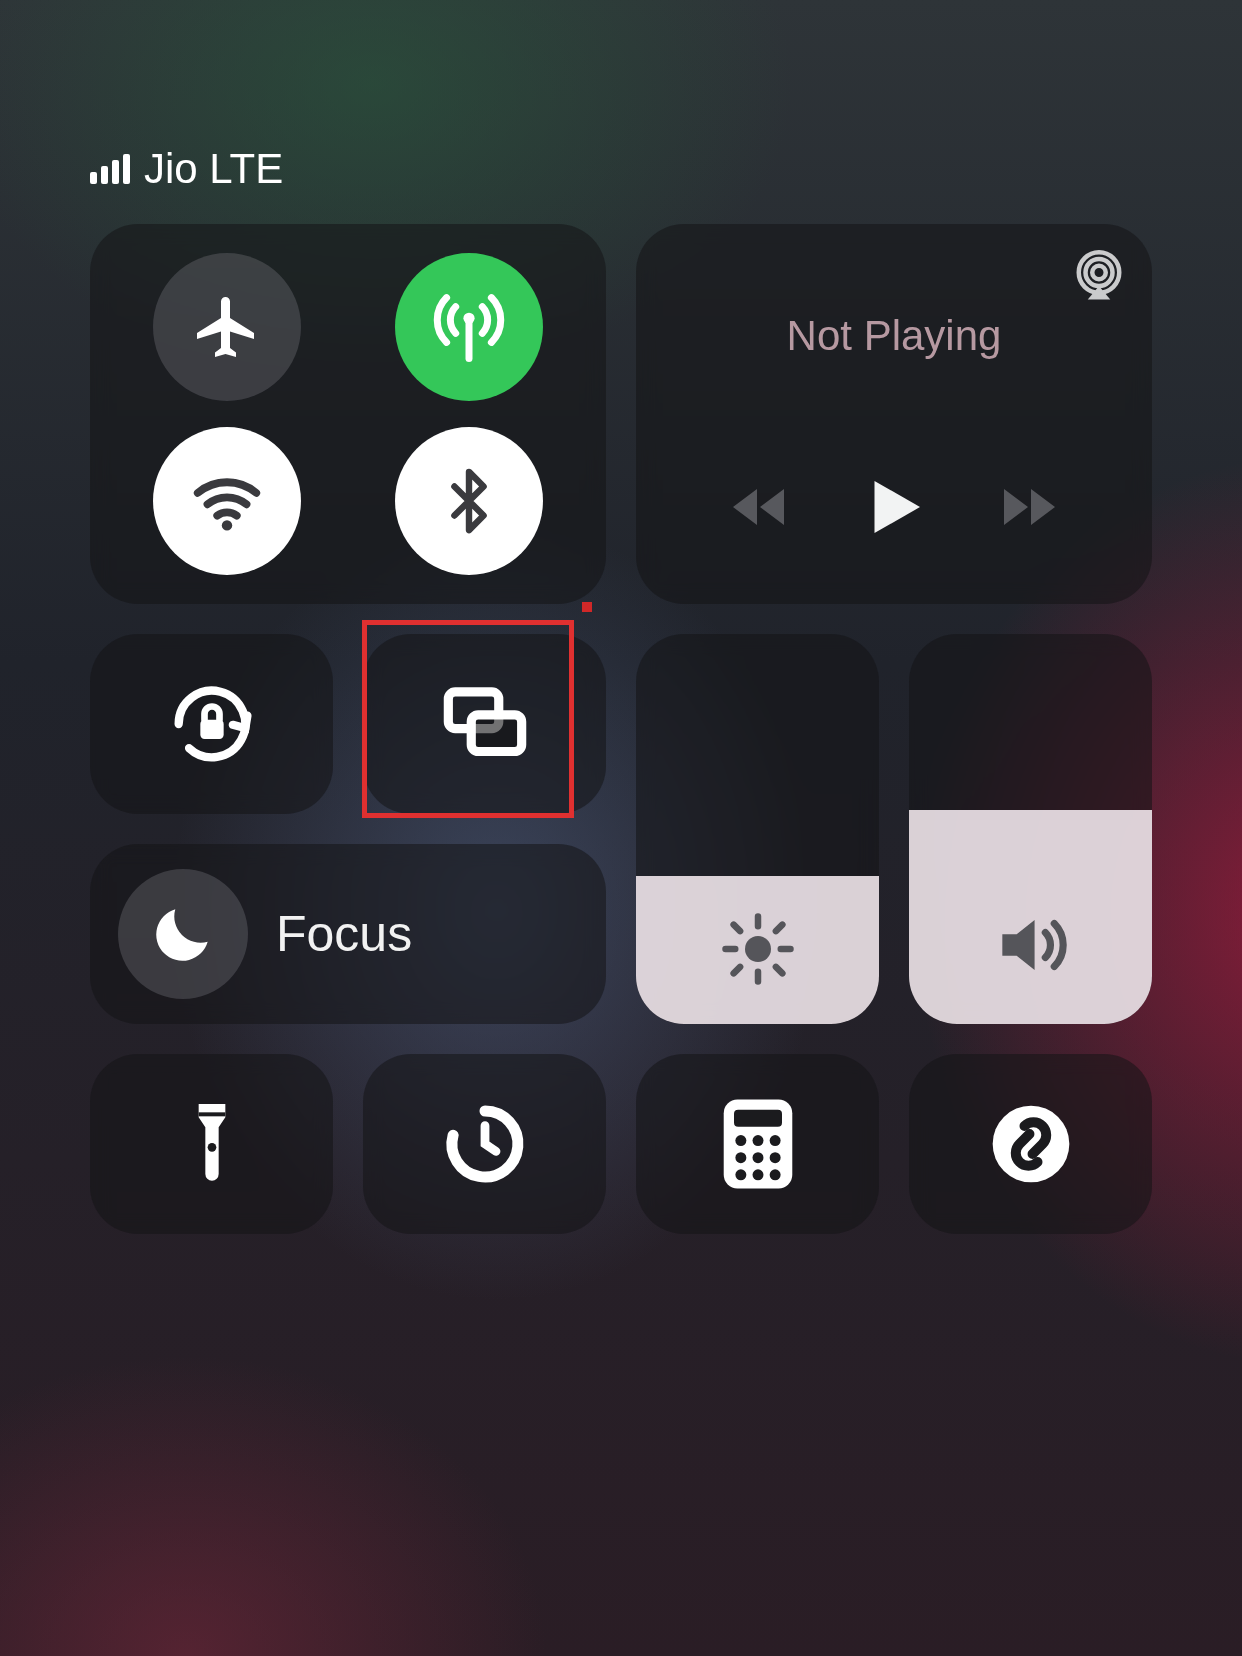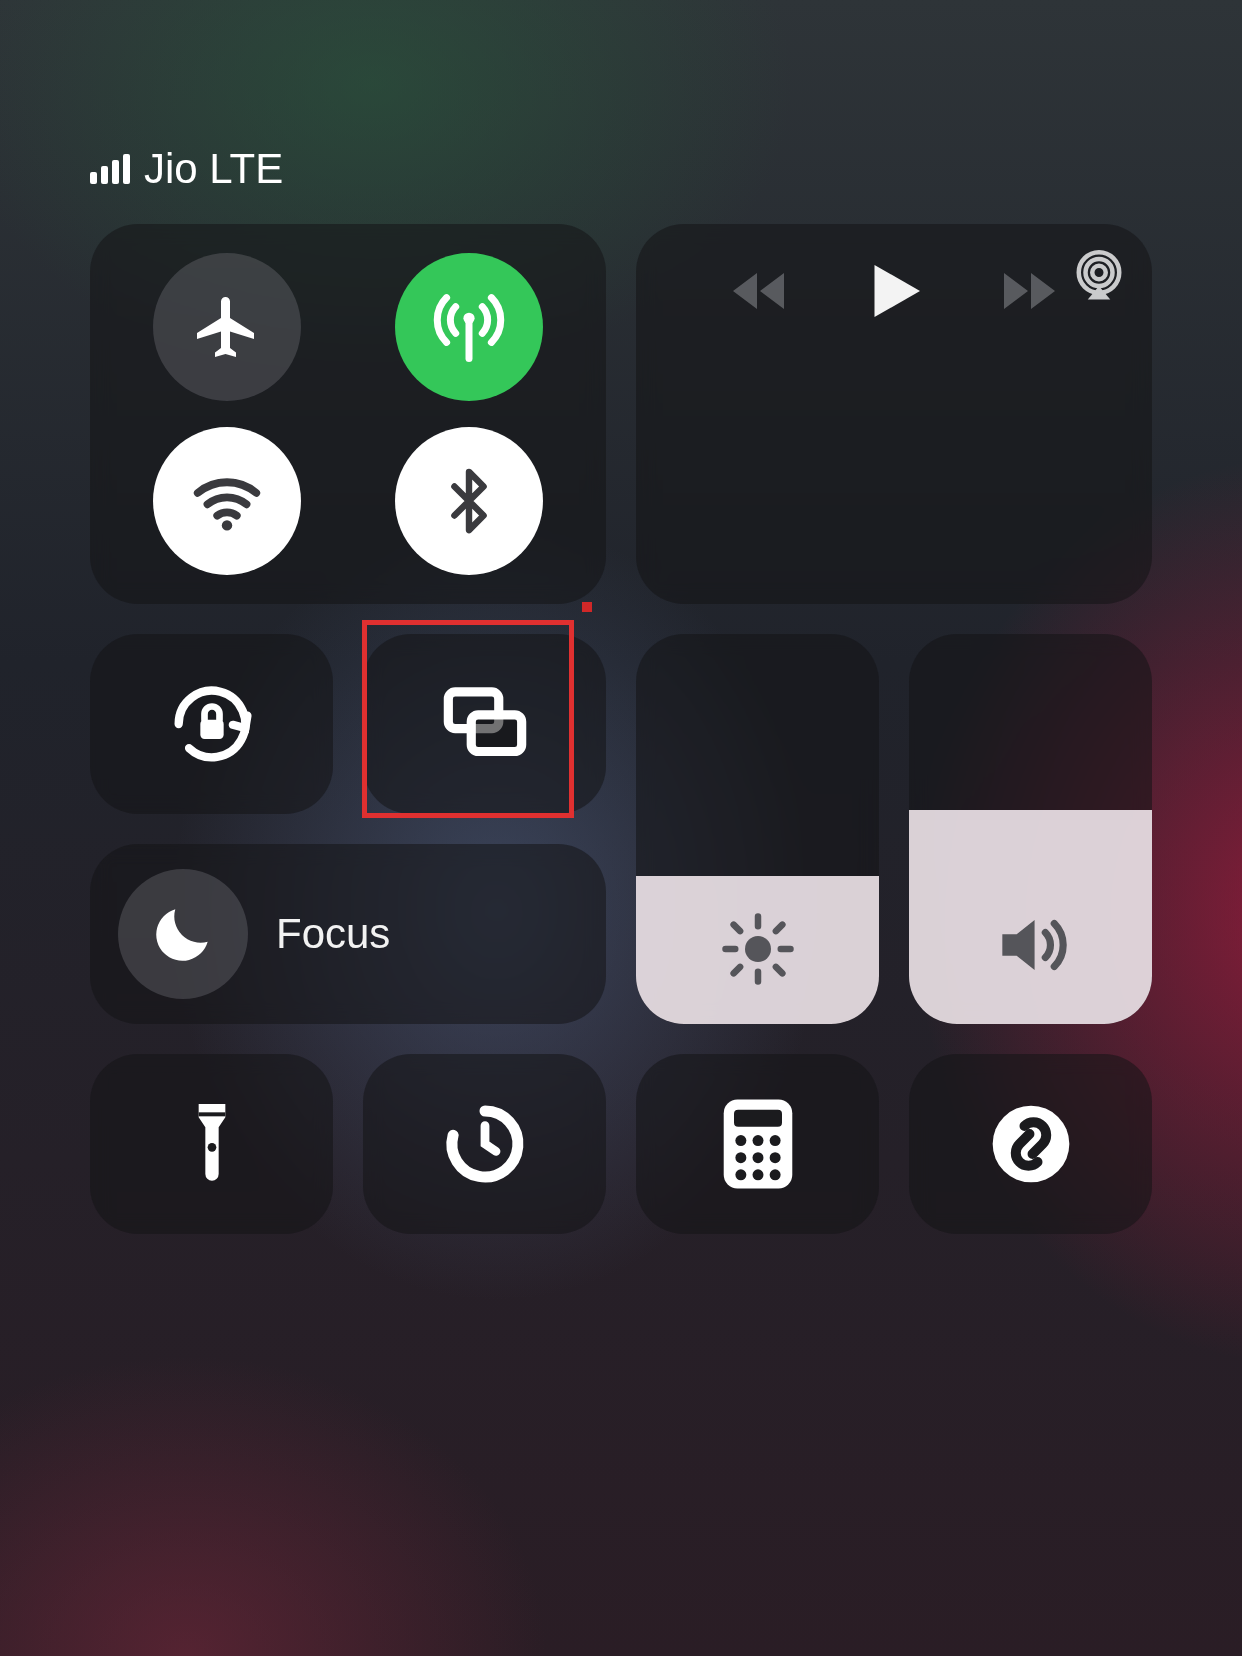--- a/index.html
+++ b/index.html
@@ -103,21 +103,21 @@
   
   .mirror { grid-column:2; grid-row:2; display:flex; align-items:center; justify-content:center; }
 
   
   .focus {
     grid-column: 1 / span 2; grid-row: 3;
     display:flex; align-items:center;
     padding: 0 28px; gap: 28px;
   }
   .focus .circle-btn { width: 130px; height: 130px; }
-  .focus-label { font-size: 42px; font-weight:500; color:#f2f2f2; }
+  .focus-label { font-size: 50px; font-weight:500; color:#f2f2f2; }
 
   
   .slider {
     grid-row: 2 / span 2;
     overflow: hidden;
     display:flex; align-items:flex-end;
   }
   .slider-fill {
     width:100%; background: rgba(240,230,235,0.9);
     display:flex; align-items:center; justify-content:center;
@@ -204,20 +204,21 @@
 
   <div class="tile media">
     <span class="airplay-corner">
       <svg width="54" height="54" viewBox="0 0 24 24" fill="none" stroke="#e9e9ea" stroke-width="2" stroke-linecap="round">
         <circle cx="12" cy="10" r="3"></circle>
           <circle cx="12" cy="10" r="6"></circle>
           <circle cx="12" cy="10" r="9"></circle>
         <path d="M7 22l5-6 5 6z" fill="#e9e9ea" stroke="none"></path>
       </svg>
     </span>
+    <div class="np-title">Not Playing</div>
     <div class="media-controls">
       <span class="mc-dim">
         <svg width="72" height="72" viewBox="0 0 24 24" fill="#c9c9cf">
             <path d="M11 6 L3 12 L11 18 Z M20 6 L12 12 L20 18 Z"></path>
           </svg>
       </span>
       <span class="mc-play">
         <svg width="78" height="78" viewBox="0 0 24 24" fill="#fff">
             <path d="M6 4l14 8-14 8z"></path>
           </svg>

